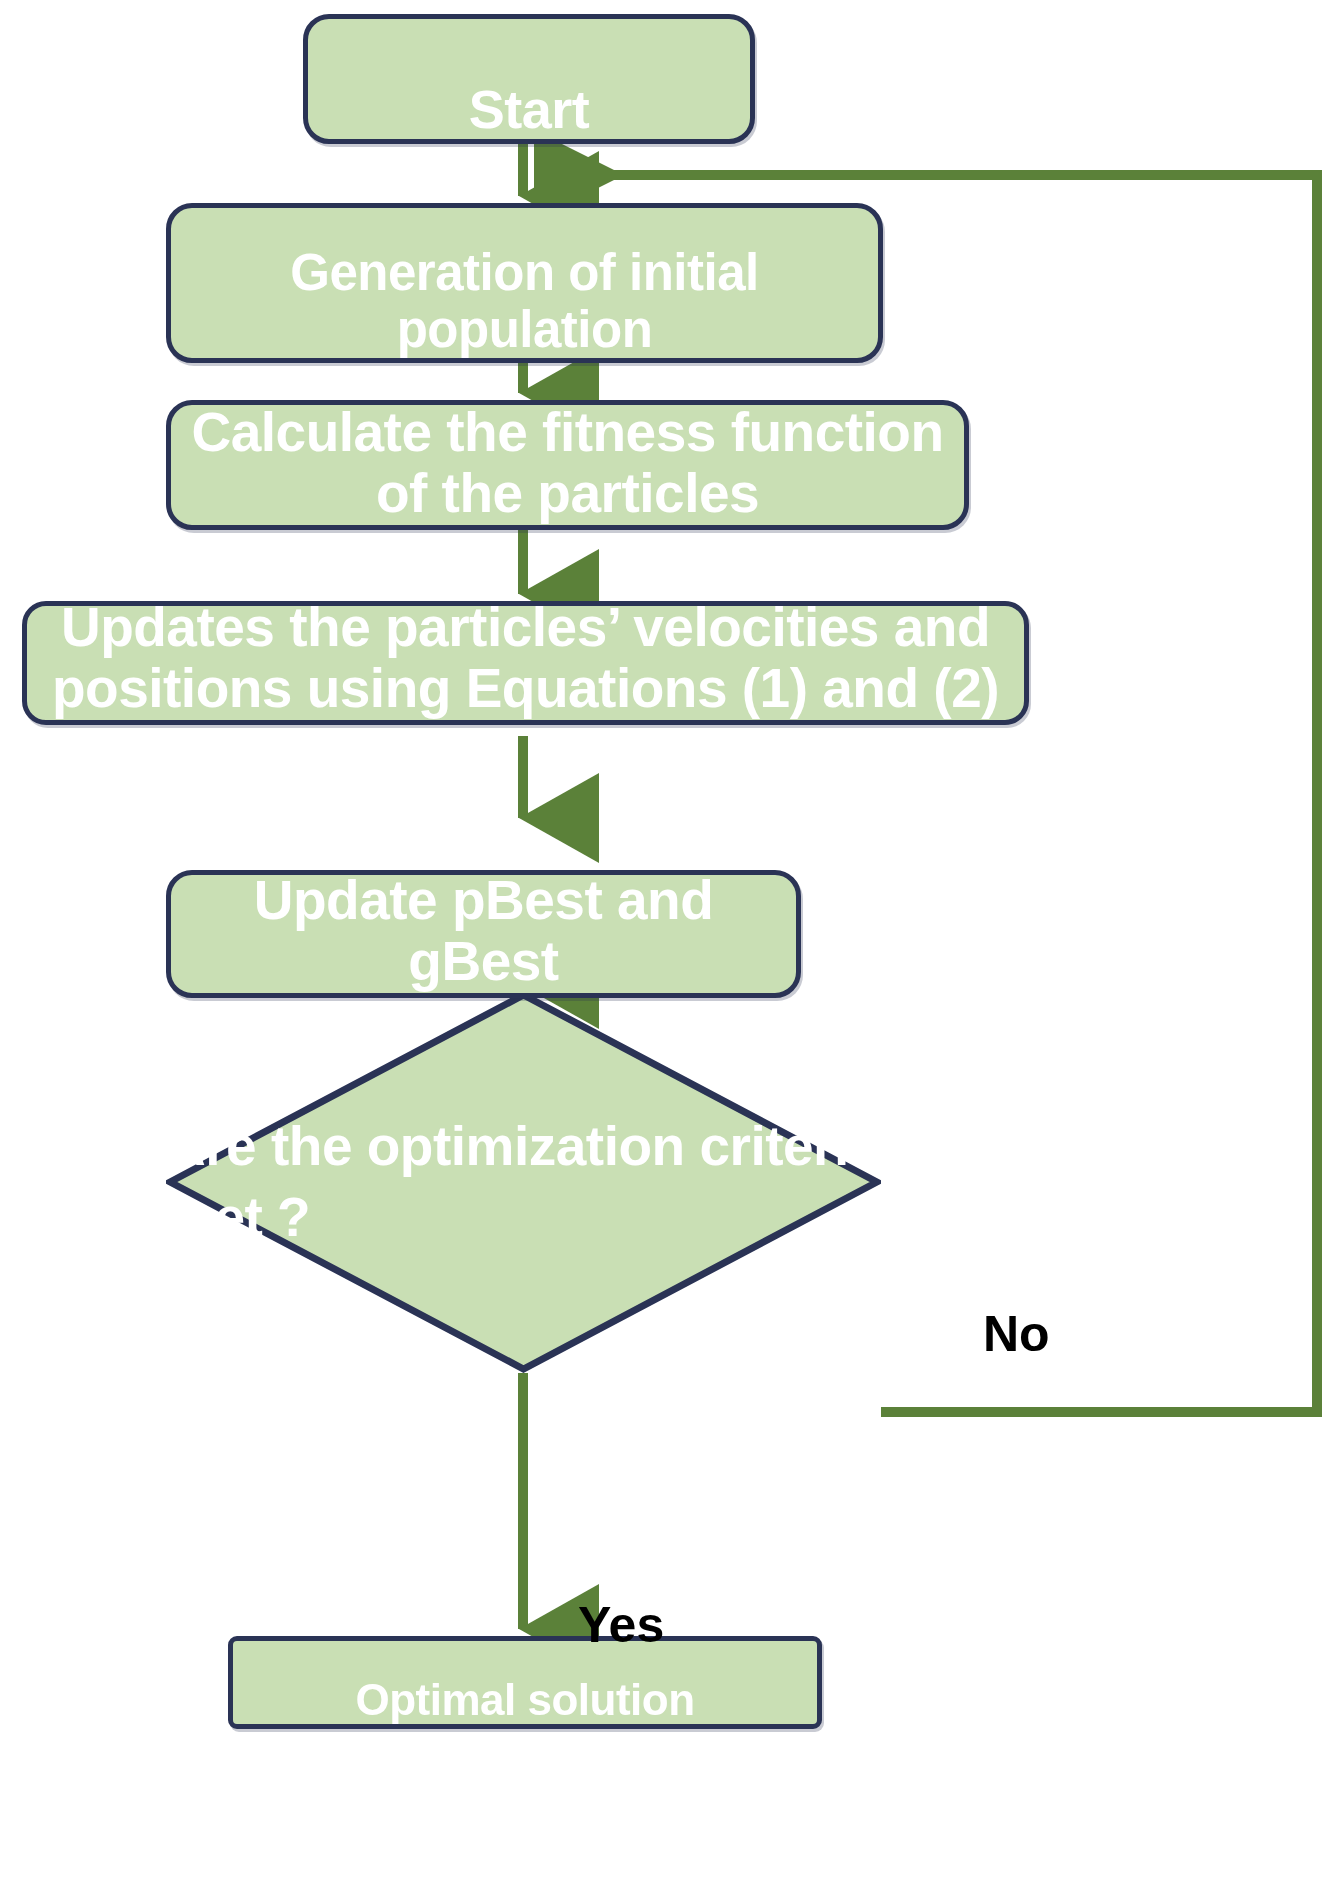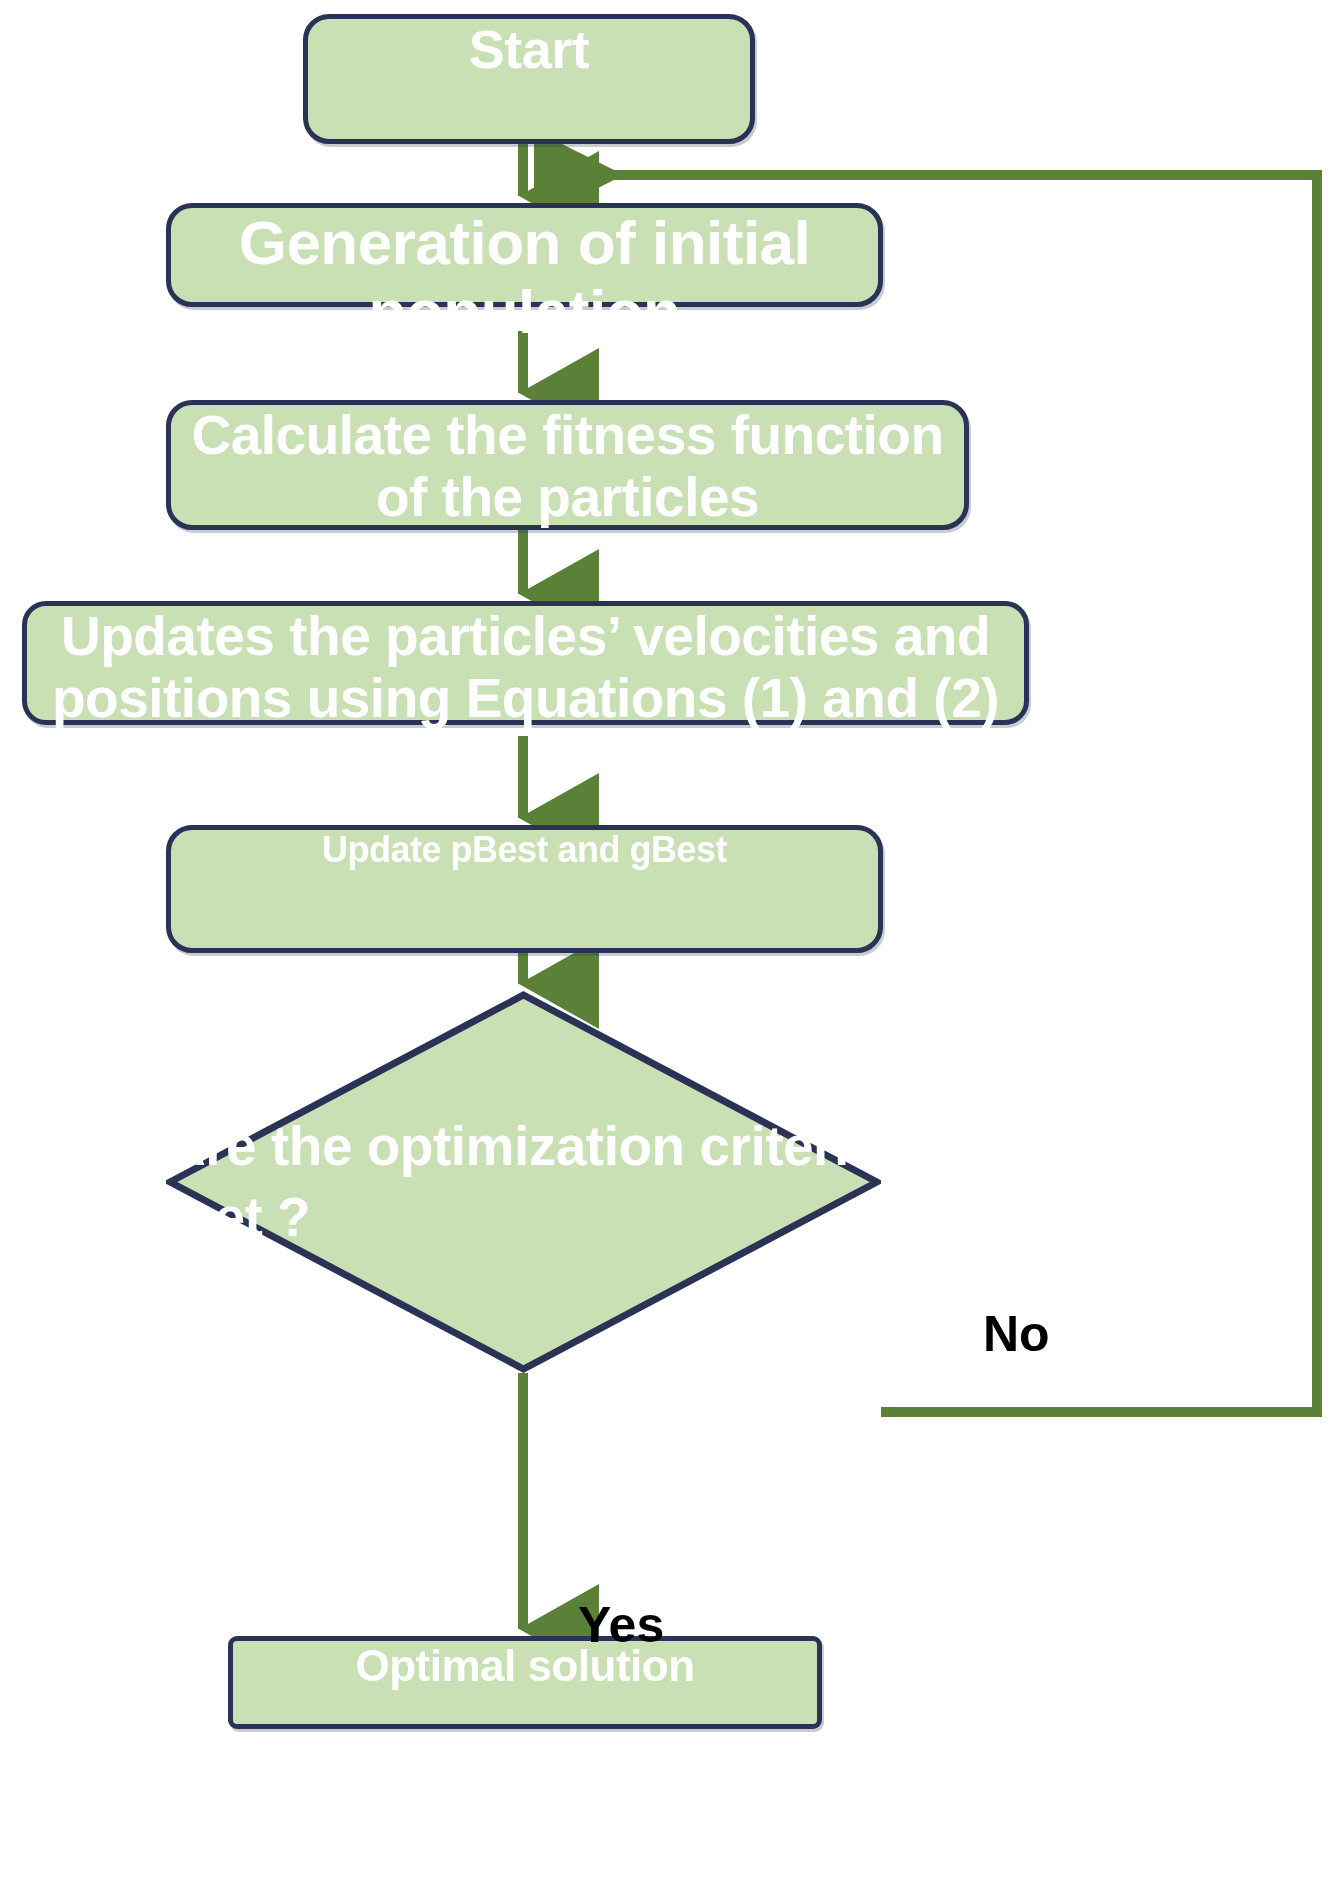--- a/index.html
+++ b/index.html
@@ -13,37 +13,37 @@
 
   svg.layer{position:absolute;left:0;top:0;width:1342px;height:1878px;}
 
   .node{
     position:absolute;
     box-sizing:border-box;
     background:#c9dfb4;
     border:5px solid #2a3355;
     border-radius:26px;
     display:flex;
-    align-items:flex-start;
+    align-items:flex-end;
     justify-content:center;
     text-align:center;
     color:#ffffff;
     font-weight:bold;
     letter-spacing:-0.5px;
     line-height:1.12;
     box-shadow:2px 3px 0 rgba(40,48,80,.25);
     z-index:3;
   }
   .node span{display:block;padding:0 10px;width:100%;}
 
   #n-start   {left:303px;  top:14px;   width:452px; height:130px; font-size:54px;}
-  #n-initial {left:166px;  top:203px;  width:717px; height:104px; font-size:62px;}
+  #n-initial {left:166px;  top:203px;  width:717px; height:160px; font-size:51px;}
   #n-fitness {left:166px;  top:400px;  width:803px; height:130px; font-size:55px;}
   #n-update  {left:22px;   top:601px;  width:1007px;height:124px; font-size:55px; border-radius:24px;}
-  #n-pbest   {left:166px;  top:825px;  width:717px; height:128px; font-size:36px;}
+  #n-pbest   {left:166px;  top:870px;  width:635px; height:128px; font-size:55px;}
   #n-optimal {left:228px;  top:1636px; width:594px; height:93px; font-size:44px;border-radius:9px;}
 
   
   #n-decision{
     position:absolute;
     left:166px; top:991px;
     width:715px; height:382px;
     z-index:3;
   }
   #n-decision .dtext{

